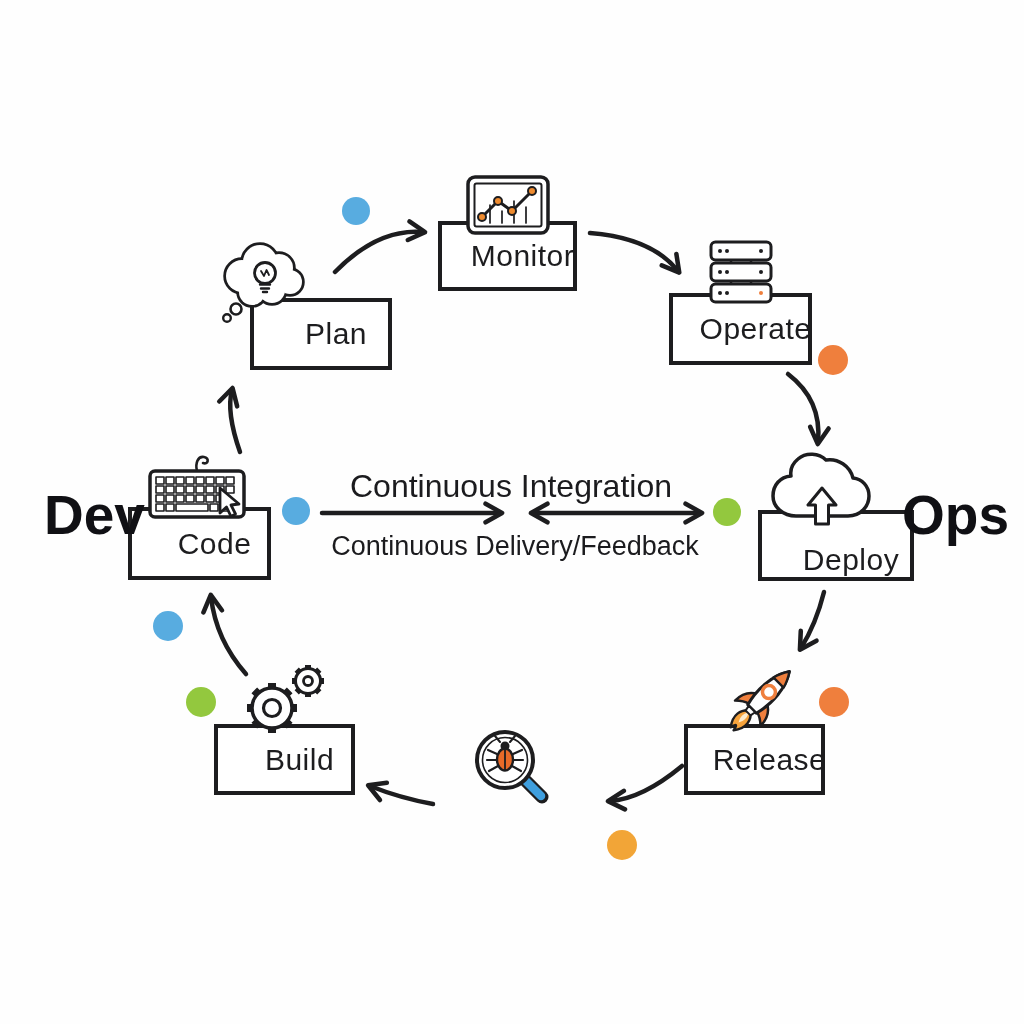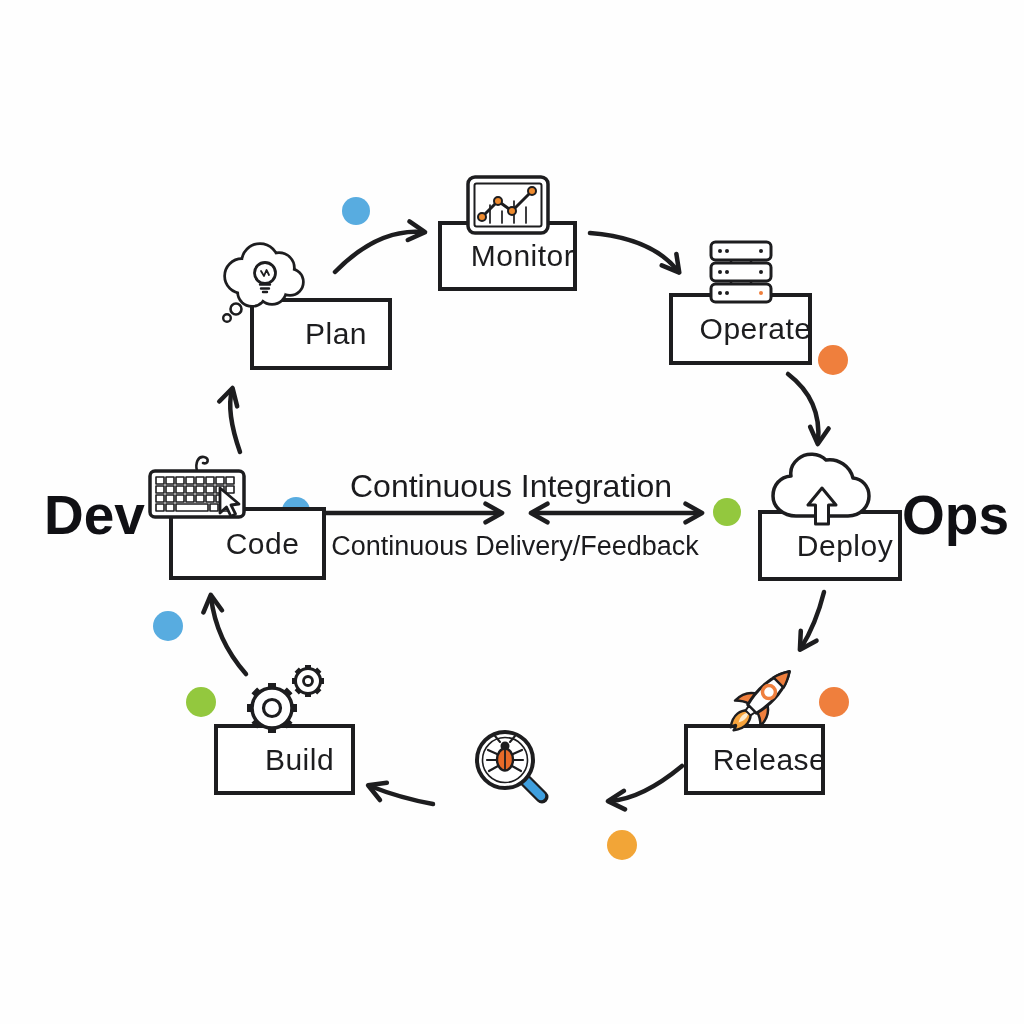--- a/index.html
+++ b/index.html
@@ -64,24 +64,24 @@
 
   <div class="box" style="left:203px; top:298px; width:142px; height:72px;margin-left:47px;">
     <span>Plan</span>
   </div>
   <div class="box" style="left:438px; top:221px; width:139px; height:70px;">
     <span>Monitor</span>
   </div>
   <div class="box" style="left:669px; top:293px; width:143px; height:72px;">
     <span>Operate</span>
   </div>
-  <div class="box" style="left:128px; top:507px; width:157px; height:73px;margin-left:41px;">
+  <div class="box" style="left:128px; top:507px; width:143px; height:73px;">
     <span>Code</span>
   </div>
-  <div class="box" style="left:758px; top:510px; width:144px; height:71px;">
+  <div class="box" style="left:758px; top:510px; width:156px; height:71px;align-items:flex-end;">
     <span>Deploy</span>
   </div>
   <div class="box" style="left:214px; top:724px; width:141px; height:71px;">
     <span>Build</span>
   </div>
   <div class="box" style="left:684px; top:724px; width:141px; height:71px;">
     <span>Release</span>
   </div>
 
   <svg class="icon" style="left:212px; top:238px;" width="100" height="85" viewBox="0 0 100 85">

